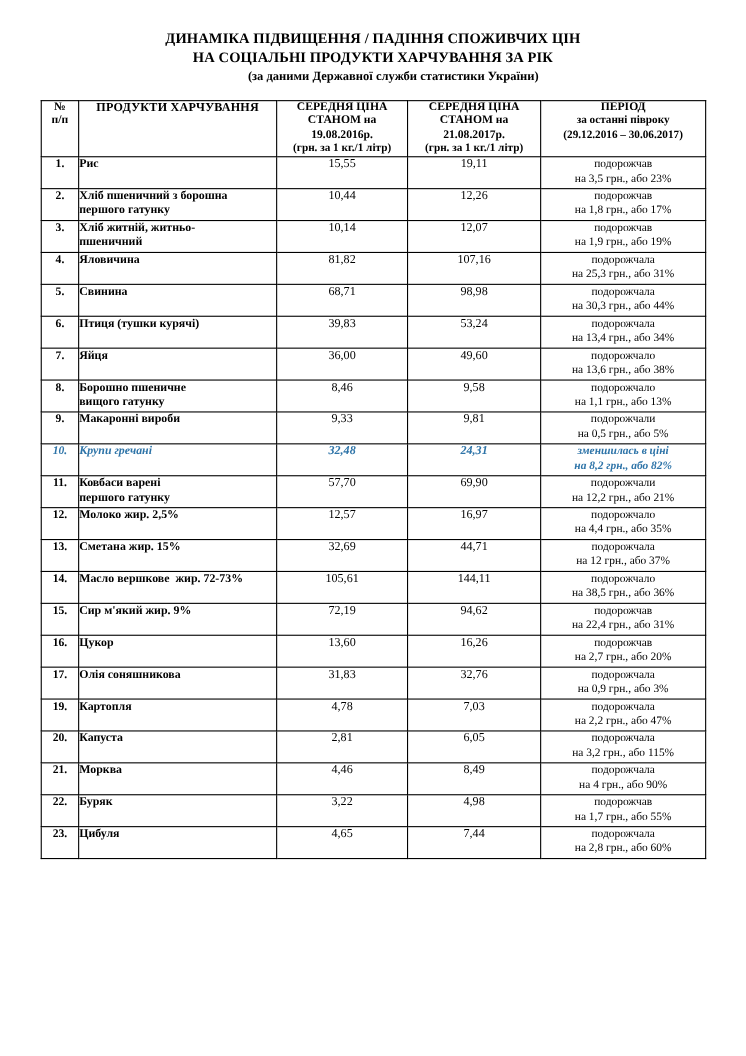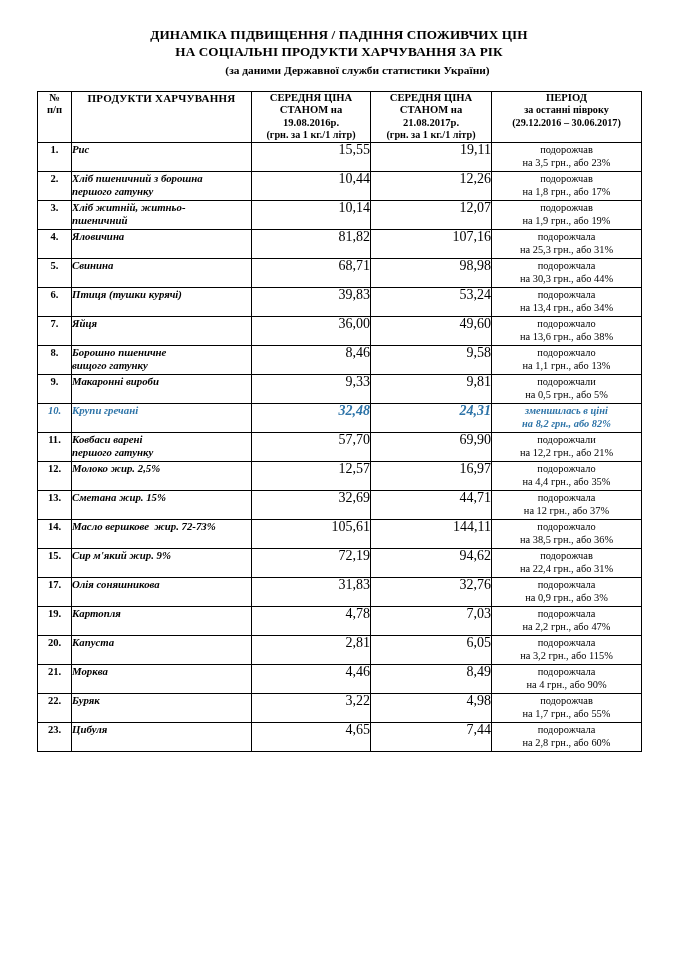--- a/index.html
+++ b/index.html
@@ -99,25 +99,24 @@
     font-size: 10.6px;
     padding: 4px 2px 3px 2px;
     vertical-align: top;
   }
   td.name {
     font-weight: bold;
     font-size: 10.8px;
     padding: 4px 4px 3px 7px;
     vertical-align: top;
     white-space: pre-wrap;
-    font-style: italic;
   }
   td.price {
-    text-align: right;
-    font-size: 14px;
+    text-align: center;
+    font-size: 11px;
     padding: 4px 3px 3px 3px;
     vertical-align: top;
   }
   td.period {
     text-align: center;
     font-size: 10.4px;
     line-height: 13.4px;
     padding: 4px 4px 3px 4px;
     vertical-align: top;
   }
@@ -335,20 +334,30 @@
             <td class="num">15.</td>
             <td class="name">Сир м'який жир. 9%</td>
             <td class="price">72,19</td>
             <td class="price">94,62</td>
             <td class="period">
               <span class="period-l1">подорожчав</span>
               <span class="period-l2">на 22,4 грн., або 31%</span>
             </td>
           </tr>
           <tr>
+            <td class="num">16.</td>
+            <td class="name">Цукор</td>
+            <td class="price">13,60</td>
+            <td class="price">16,26</td>
+            <td class="period">
+              <span class="period-l1">подорожчав</span>
+              <span class="period-l2">на 2,7 грн., або 20%</span>
+            </td>
+          </tr>
+          <tr>
             <td class="num">17.</td>
             <td class="name">Олія соняшникова</td>
             <td class="price">31,83</td>
             <td class="price">32,76</td>
             <td class="period">
               <span class="period-l1">подорожчала</span>
               <span class="period-l2">на 0,9 грн., або 3%</span>
             </td>
           </tr>
           <tr>

